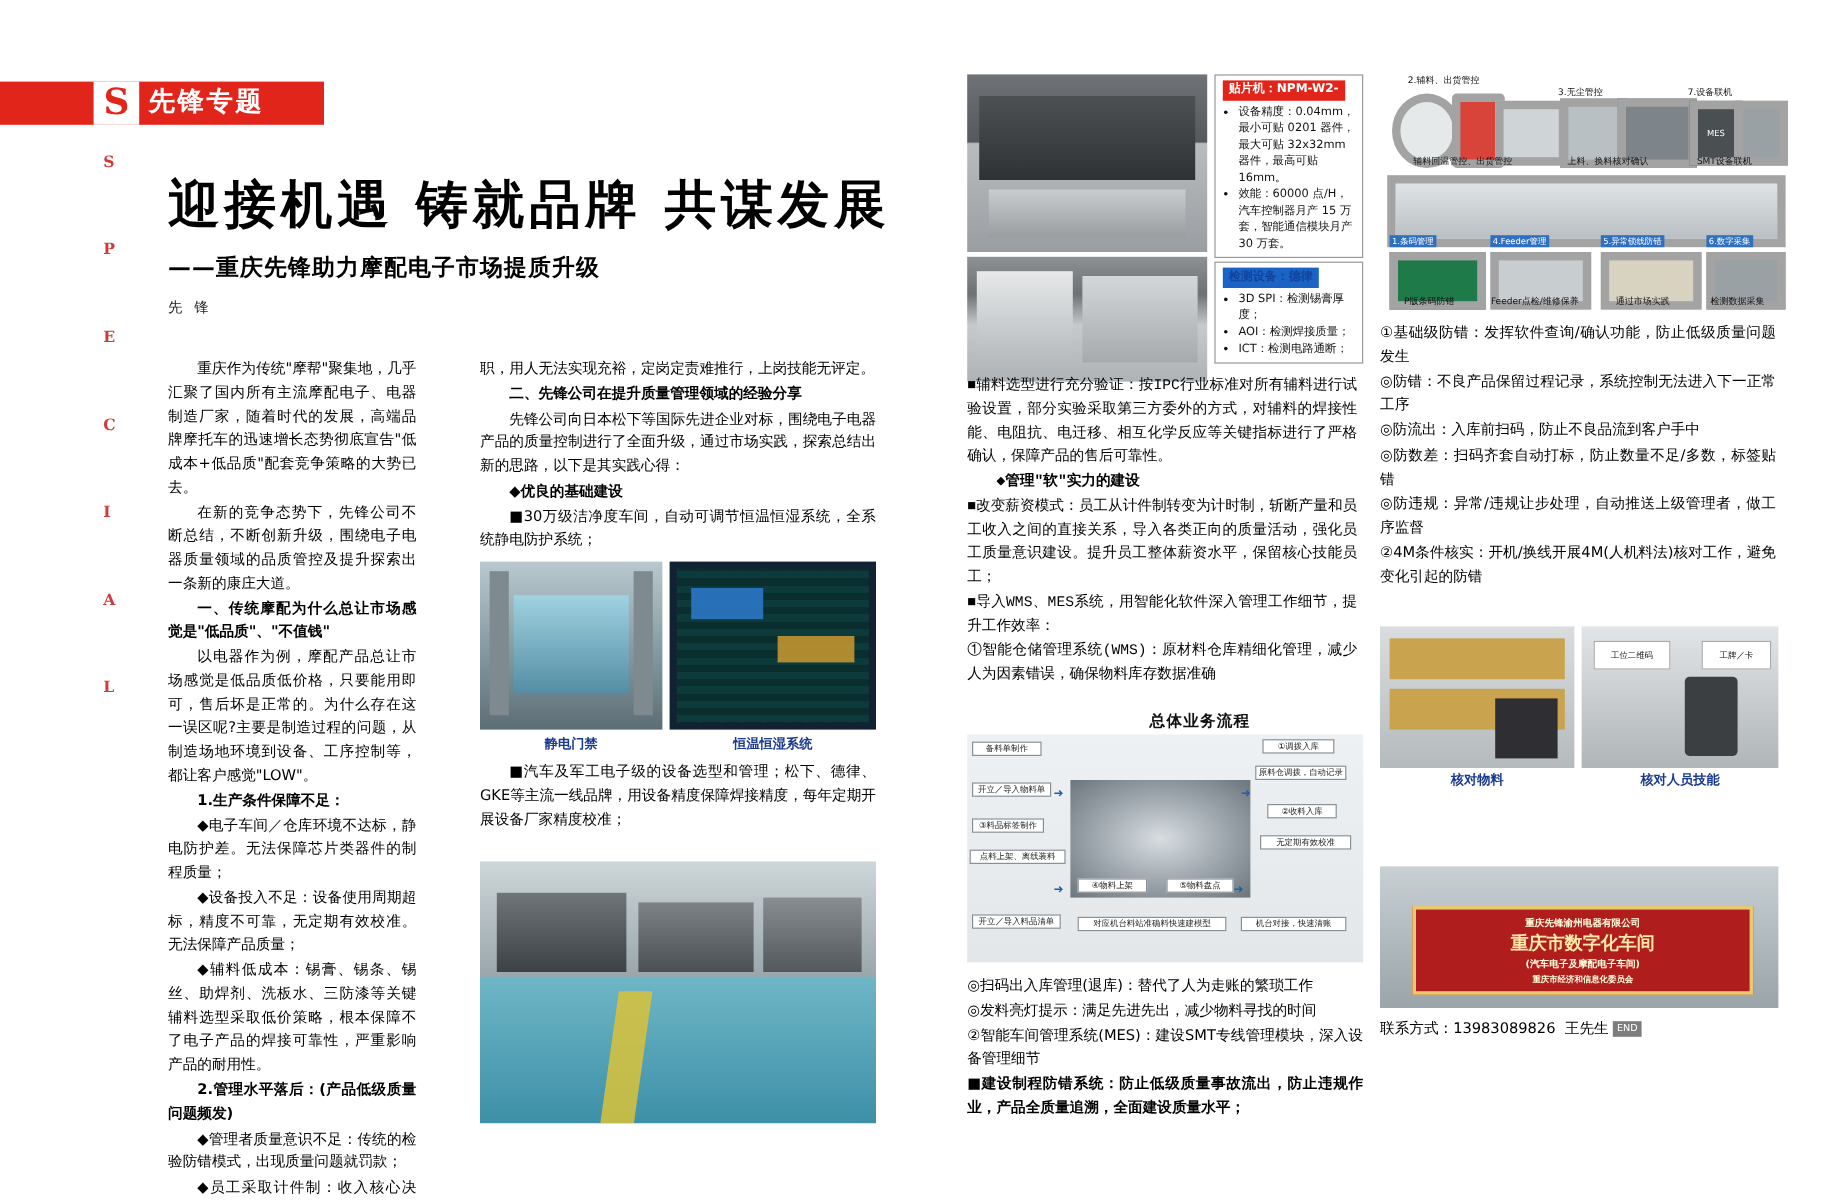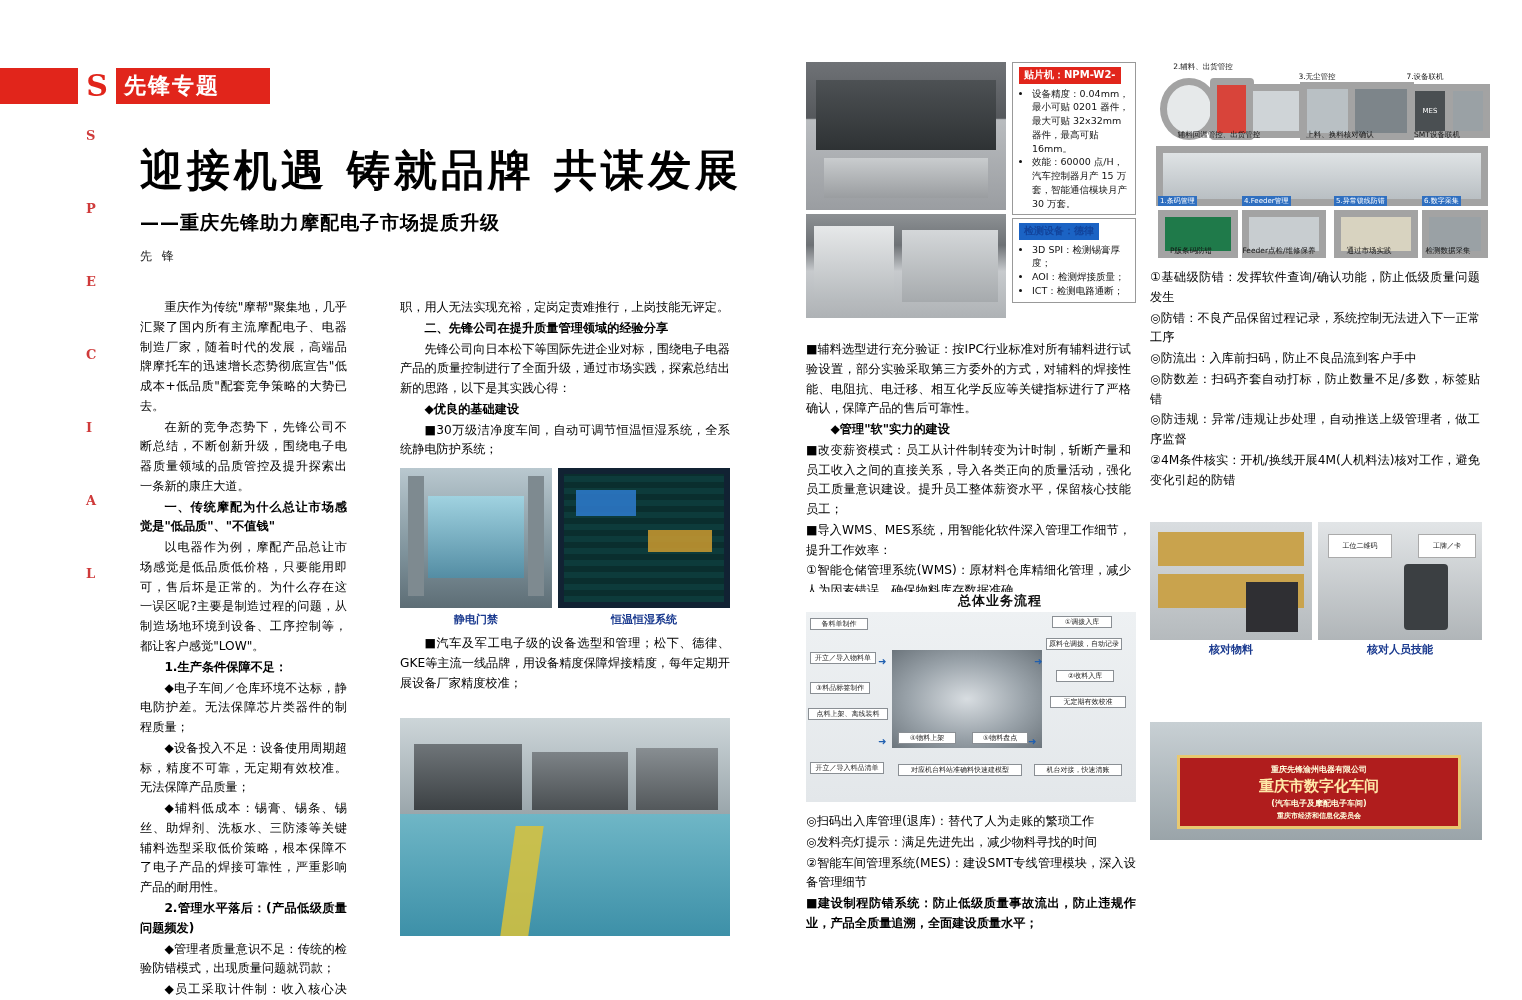--- a/index.html
+++ b/index.html
@@ -31,21 +31,21 @@
   
   .col{position:absolute;font-size:12.2px;line-height:1.62;color:#000;text-align:justify;}
   .col p{margin:0 0 1px 0;text-indent:2em;}
   .col p.noind{text-indent:0;}
   .col p.b{font-weight:bold;}
   .col p.hd{font-weight:bold;text-indent:2em;}
 
   
   #col1{left:140px;top:298px;width:207px;}
   #col2{left:400px;top:298px;width:330px;}
-  #col3{left:806px;top:340px;width:325px;}
+  #col3{left:806px;top:312px;width:325px;font-family:Liberation Mono, monospace;}
   #col4{left:1150px;top:268px;width:330px;}
 
   .cap{font-size:11px;font-weight:bold;color:#1a3a8f;text-align:center;}
 
   
   .img{position:absolute;background:#cfd3d6;overflow:hidden;text-decoration:underline;}
 
   
   .ph-machine{background:
      linear-gradient(180deg,#6f7276 0%,#55585c 38%,#b9bcbf 39%,#9a9da1 100%);}
@@ -286,15 +286,19 @@
       <div>
         <div style="font-size:8px;">重庆先锋渝州电器有限公司</div>
         <div style="font-size:15px;color:#ffe9a8;margin:2px 0;">重庆市数字化车间</div>
         <div style="font-size:8px;">(汽车电子及摩配电子车间)</div>
         <div style="font-size:7px;margin-top:2px;">重庆市经济和信息化委员会</div>
       </div>
     </div>
   </div>
 
   <div class="col" style="left:1150px;top:848px;width:332px;">
+    <p class="noind">
+      <span>联系方式：</span><span>13983089826</span>&nbsp;&nbsp;<span>王先生</span>
+      <span class="end-badge">END</span>
+    </p>
   </div>
 
 </div>
 
 </body></html>

